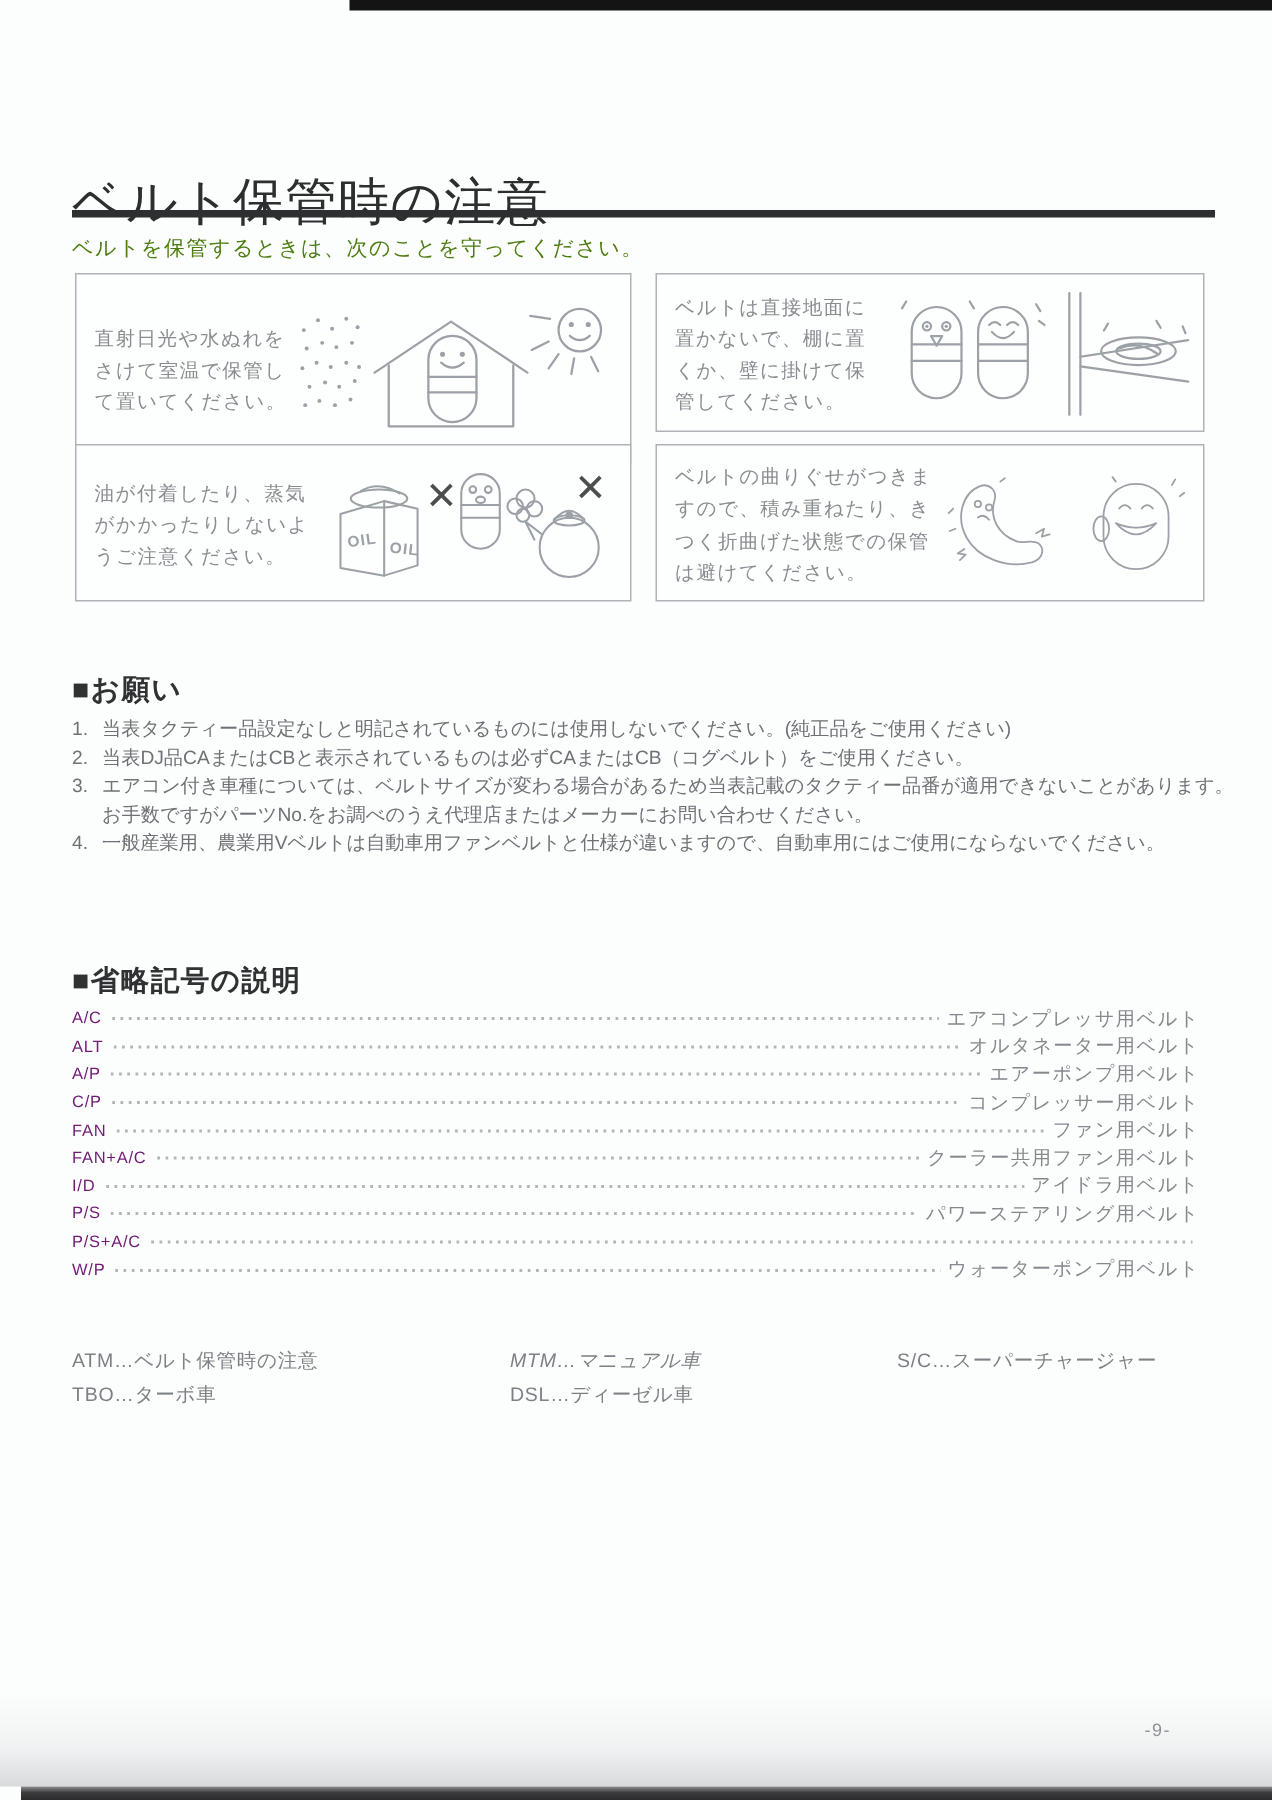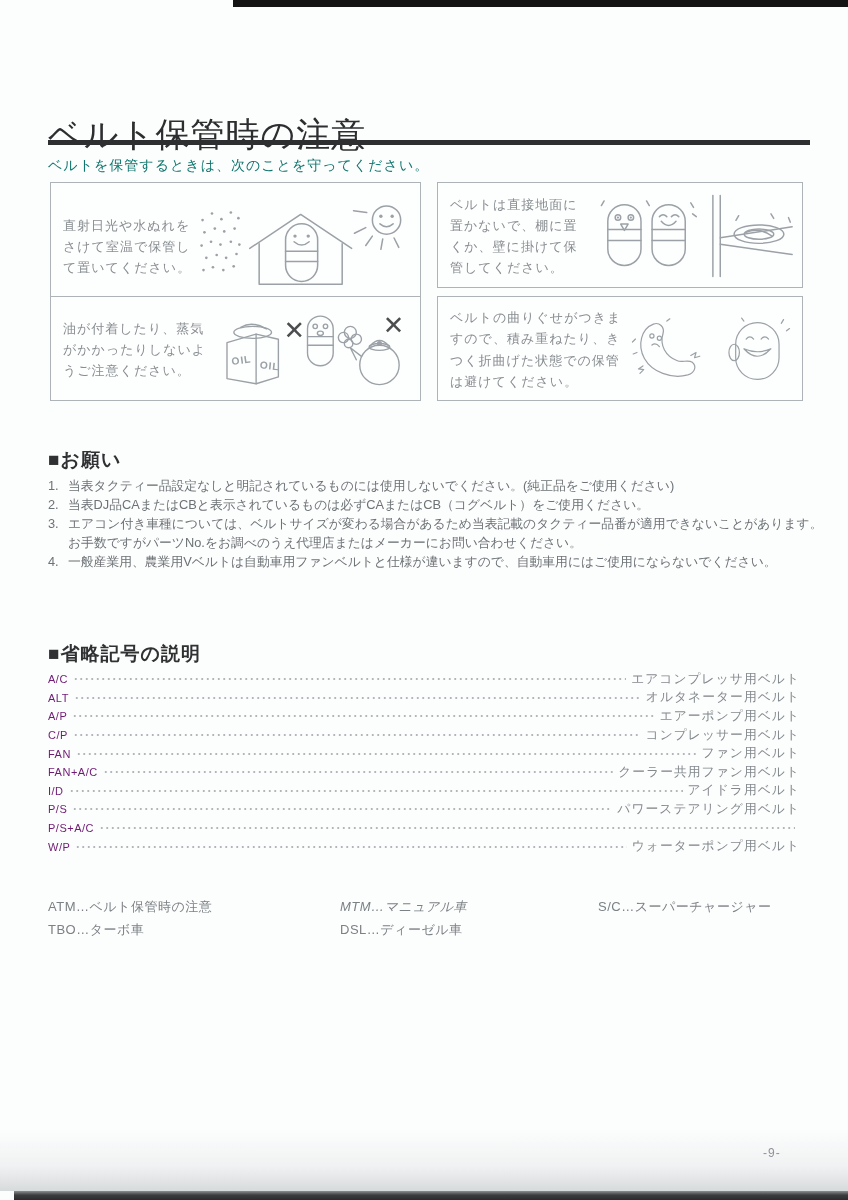--- a/index.html
+++ b/index.html
@@ -16,21 +16,21 @@
   .top-bar { left: 233px; top: 0; width: 615px; height: 7px; background: #141414; }
 
   .title {
     left: 48px; top: 90px;
     font-size: 34px; font-weight: normal; color: #2c2e30;
     letter-spacing: 1px;
     margin-top: 22px;
   }
   .title-rule { left: 48px; top: 140px; width: 762px; height: 5px; background: #2d2f31; }
 
-  .intro { left: 48px; top: 157px; font-size: 14px; color: #0f766e; letter-spacing: 1px; }
+  .intro { left: 48px; top: 157px; font-size: 14px; color: #4d7c0f; letter-spacing: 1px; }
 
   .note-box {
     border: 1px solid #aeb3b7; background: #fdfefe;
     display: flex; align-items: stretch; padding: 8px 8px 6px 12px;
   }
   .box1 { left: 50px;  top: 182px; width: 371px; height: 127px; }
   .box2 { left: 437px; top: 182px; width: 366px; height: 106px; justify-content: space-between; }
   .box3 { left: 50px;  top: 296px; width: 371px; height: 105px; }
   .box4 { left: 437px; top: 296px; width: 366px; height: 105px; }
   .box-text {

